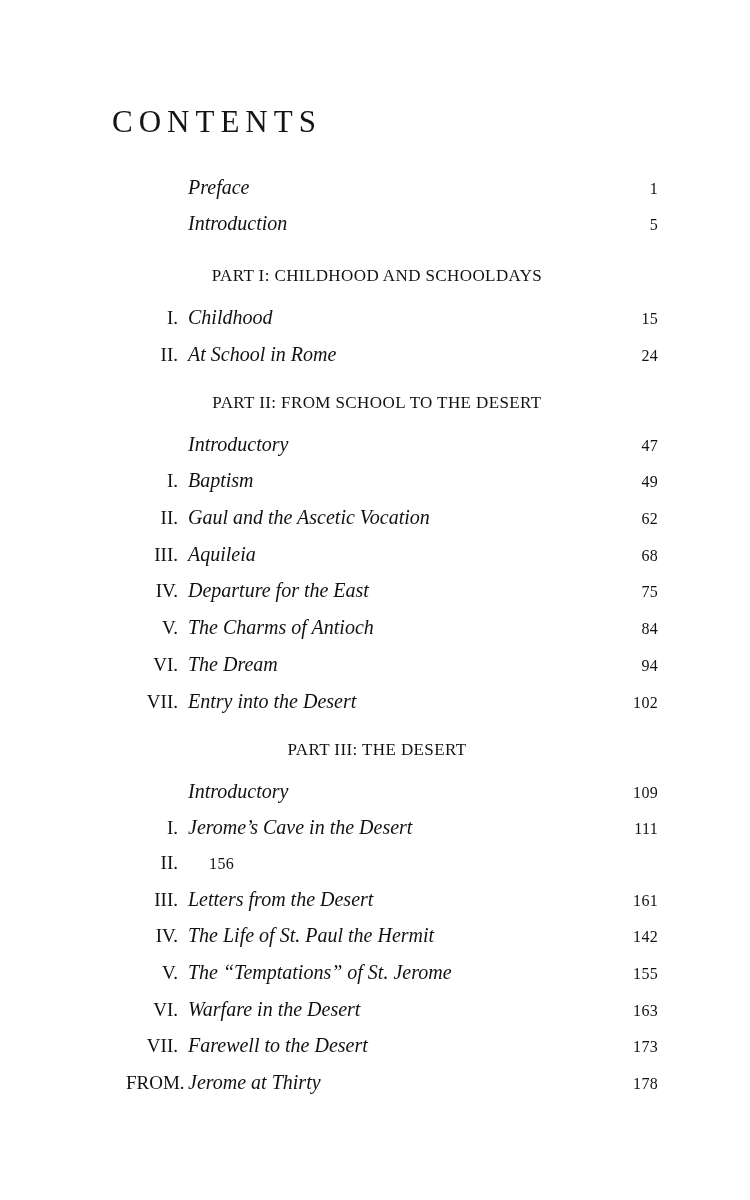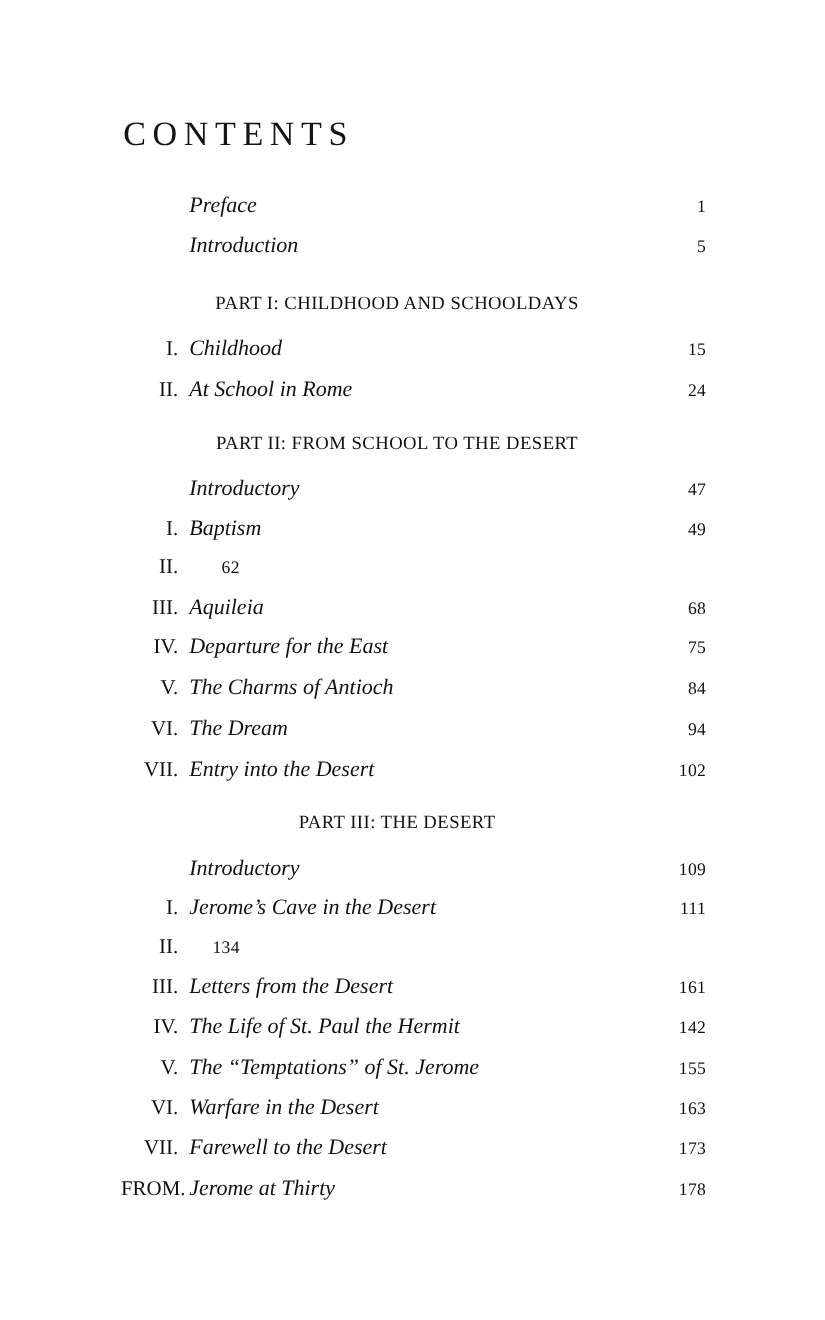--- a/index.html
+++ b/index.html
@@ -27,21 +27,21 @@
     font-family: "Liberation Serif", serif;
     font-size: 31px;
     letter-spacing: 6px;
     font-weight: 400;
     margin: 0 0 34px 2px;
     color: #141414;
   }
 
   .toc {
     width: 532px;
-    margin: 0;
+    margin: 16px;
   }
 
   
   .entry {
     display: flex;
     align-items: baseline;
     margin-bottom: 10px;
     line-height: 1.3;
   }
   .entry .num {
@@ -127,20 +127,21 @@
       <span class="title">Introductory</span>
       <span class="page-no">47</span>
     </div>
     <div class="entry">
       <span class="num">I.</span>
       <span class="title">Baptism</span>
       <span class="page-no">49</span>
     </div>
     <div class="entry">
       <span class="num">II.</span>
+      <span class="title">Gaul and the Ascetic Vocation</span>
       <span class="page-no">62</span>
     </div>
     <div class="entry">
       <span class="num">III.</span>
       <span class="title">Aquileia</span>
       <span class="page-no">68</span>
     </div>
     <div class="entry">
       <span class="num">IV.</span>
       <span class="title">Departure for the East</span>
@@ -169,21 +170,21 @@
       <span class="title">Introductory</span>
       <span class="page-no">109</span>
     </div>
     <div class="entry">
       <span class="num">I.</span>
       <span class="title">Jerome’s Cave in the Desert</span>
       <span class="page-no">111</span>
     </div>
     <div class="entry">
       <span class="num">II.</span>
-      <span class="page-no">134</span>
+      <span class="page-no">156</span>
     </div>
     <div class="entry">
       <span class="num">III.</span>
       <span class="title">Letters from the Desert</span>
       <span class="page-no">161</span>
     </div>
     <div class="entry">
       <span class="num">IV.</span>
       <span class="title">The Life of St. Paul the Hermit</span>
       <span class="page-no">142</span>

